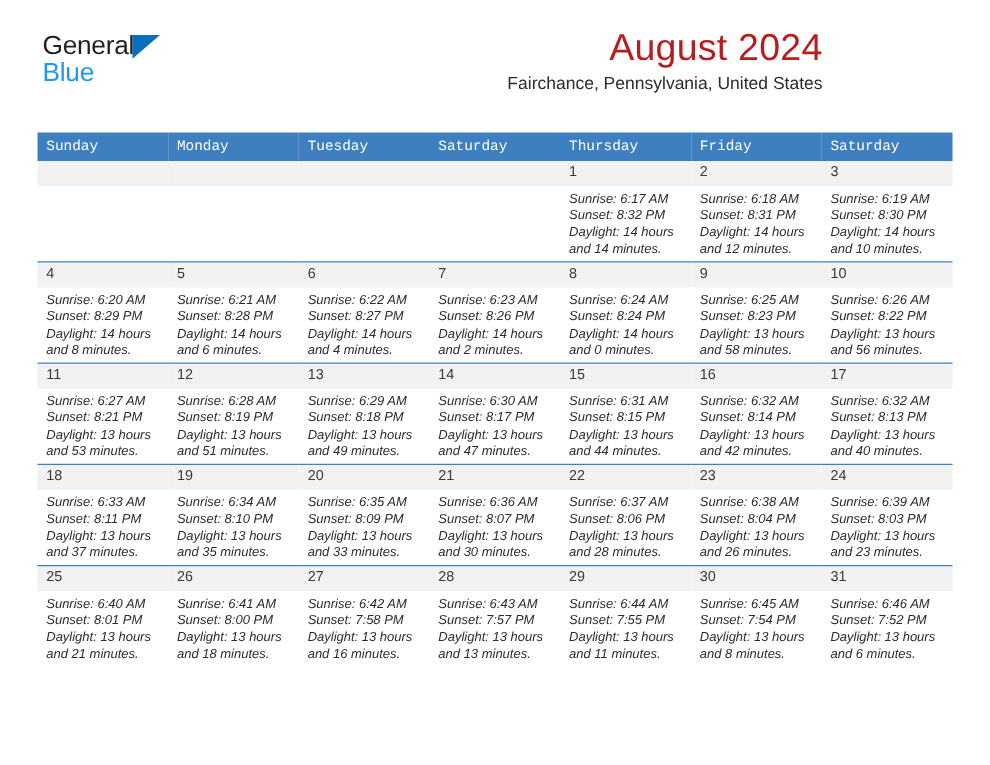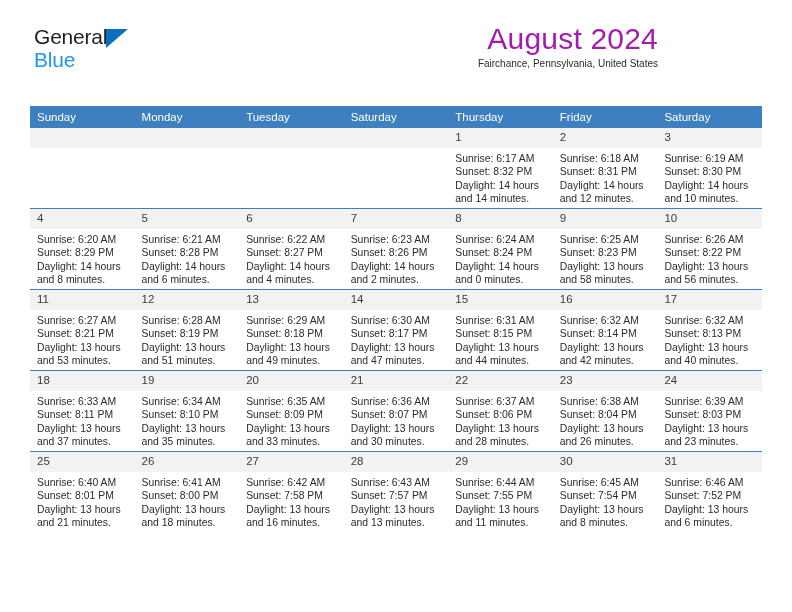--- a/index.html
+++ b/index.html
@@ -54,48 +54,49 @@
     font-size: 21px;
     color: #2196f3;
     margin-top: 1px;
     letter-spacing: -0.2px;
   }
   .title {
     position: absolute;
     right: 4px;
     top: 22px;
     font-size: 30px;
-    color: #a21caf;
+    color: #b91c1c;
     font-weight: normal;
     letter-spacing: 0.2px;
   }
   .subtitle {
     position: absolute;
     right: 4px;
     top: 58px;
-    font-size: 10px;
+    font-size: 14px;
     color: #2b2b2b;
   }
 
   
   .calendar {
     width: 732px;
     border-collapse: collapse;
     table-layout: fixed;
     margin-top: 34px;
   }
   .calendar th {
     background: #3d7fbf;
     color: #ffffff;
     font-size: 11.5px;
     font-weight: normal;
     text-align: left;
     padding: 5px 0 5px 7px;
     border: none;
     height: 10px;
+    font-family: Liberation Mono, monospace;
   }
   .calendar td {
     vertical-align: top;
     padding: 0;
     border: none;
     border-top: 1px solid #3d7fbf;
     height: 80px;
     width: 104.57px;
   }
   .calendar tr.week:first-child td {
@@ -110,20 +111,21 @@
     min-height: 13px;
   }
   td.empty .daynum {
     color: transparent;
   }
   .detail {
     padding: 4px 6px 0 7px;
     font-size: 10.4px;
     line-height: 13.4px;
     color: #2b2b2b;
+    font-style: italic;
   }
   .detail div { white-space: nowrap; }
 </style>
 </head>
 <body>
 
 <div class="page">
 
   <div class="header">
     <div class="brand">

